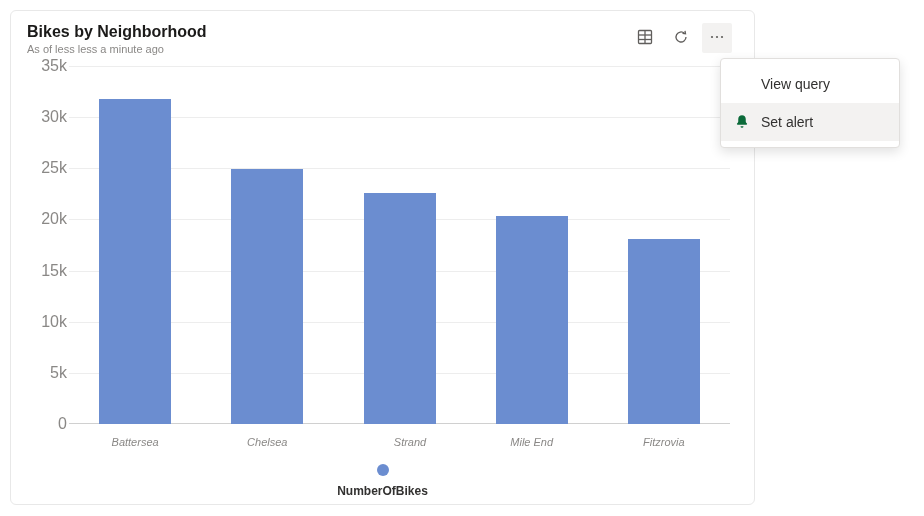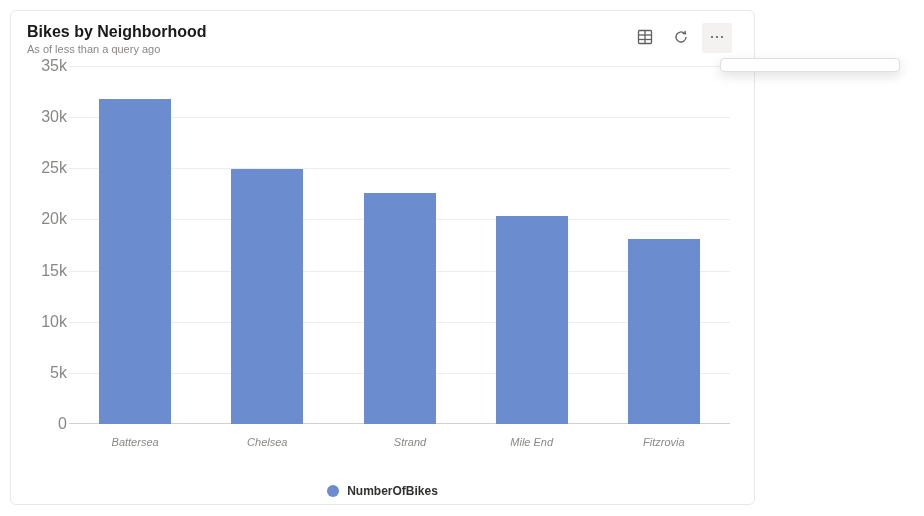--- a/index.html
+++ b/index.html
@@ -90,21 +90,21 @@
     color: #8a8886;
     transform: translateX(-50%);
     font-style: italic;
   }
   
   .legend {
     position:absolute;
     left:0; right:0; bottom: 6px;
     display:flex; align-items:center; justify-content:center;
     gap: 8px;
-    font-size: 12px; font-weight:600; color:#323130;
+    font-size: 12px; font-weight:600; color:#323130;flex-direction:column;
   }
   .legend-dot {
     width:12px; height:12px; border-radius:50%;
     background:#6b8dd0;
   }
 
   
   .menu {
     position:absolute;
     left: 720px; top: 58px;
@@ -132,21 +132,21 @@
   }
   .menu-item .menu-icon svg { width:18px; height:18px; }
 </style>
 </head>
 <body>
 
 <div class="card">
   <div class="card-header">
     <div class="title-block">
       <div class="title">Bikes by Neighborhood</div>
-      <div class="subtitle">As of less than a query ago</div>
+      <div class="subtitle">As of less less a minute ago</div>
     </div>
     <div class="header-actions">
       <div class="icon-btn" title="Table">
         <span>
           <svg viewBox="0 0 16 16">
               <rect x="1.5" y="1.5" width="13" height="13" rx="1"></rect>
               <line x1="1.5" y1="6" x2="14.5" y2="6"></line>
               <line x1="1.5" y1="10.5" x2="14.5" y2="10.5"></line>
               <line x1="8" y1="1.5" x2="8" y2="14.5"></line>
             </svg>
@@ -204,13 +204,25 @@
       <div class="y-tick" style="top: 0px;">35k</div>
     </div>
 
   <div class="legend">
     <span class="legend-dot"></span>
     <span>NumberOfBikes</span>
   </div>
 </div>
 
 <div class="menu">
+  <div class="menu-item">
+    <span>View query</span>
+  </div>
+  <div class="menu-item highlight">
+    <span class="menu-icon">
+      <svg viewBox="0 0 24 24">
+          <path d="M12 3c-3 0-5 2.2-5 5v3.2c0 .9-.5 1.8-1.3 2.3-.9.6-.5 2 .6 2h11.4c1.1 0 1.5-1.4.6-2-.8-.5-1.3-1.4-1.3-2.3V8c0-2.8-2-5-5-5z" fill="#0b6a3a"></path>
+          <path d="M10 17.5a2 2 0 0 0 4 0" fill="#0b6a3a"></path>
+        </svg>
+    </span>
+    <span>Set alert</span>
+  </div>
 </div>
 
 </body></html>

